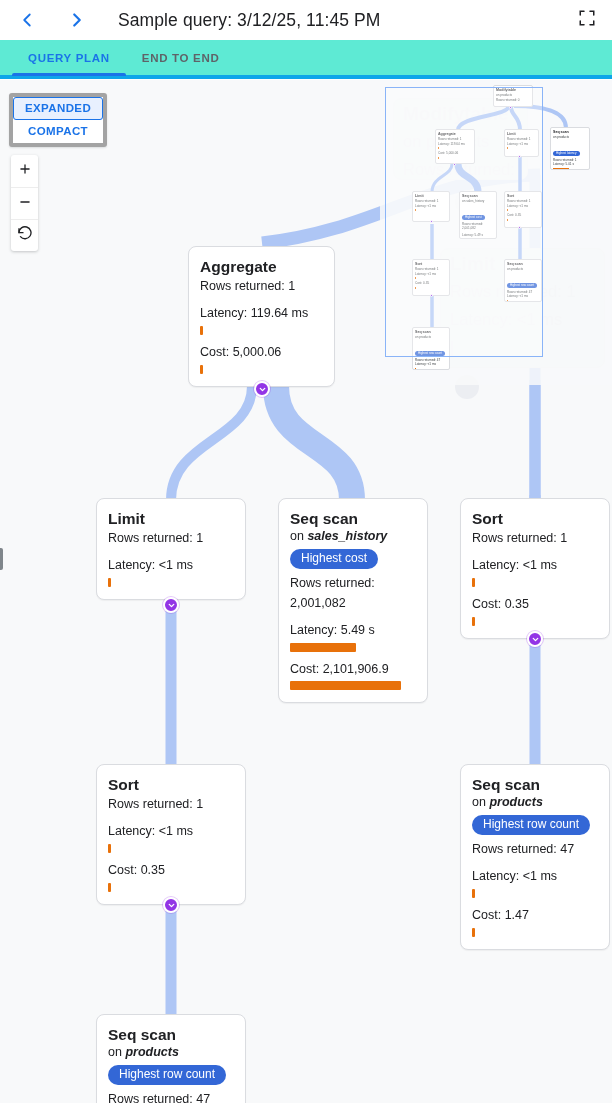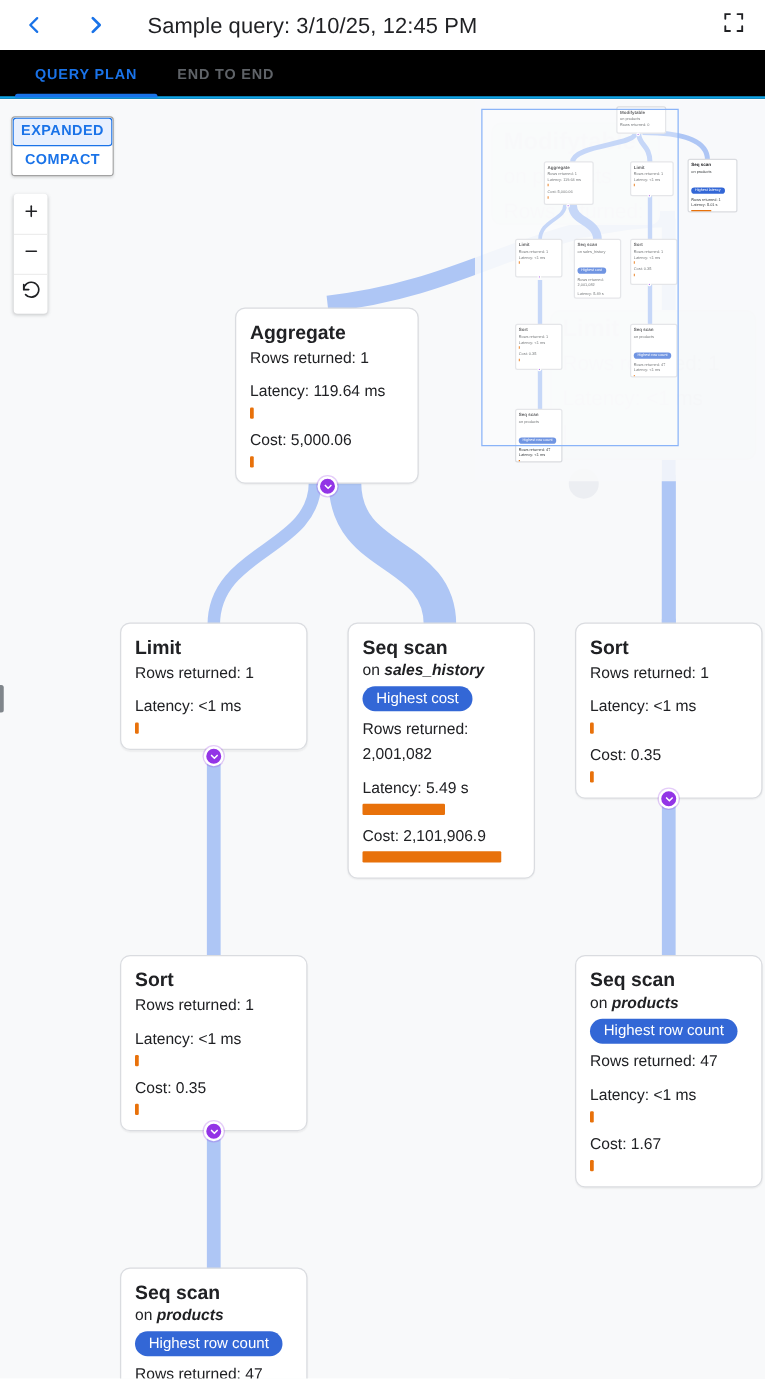--- a/index.html
+++ b/index.html
@@ -39,22 +39,22 @@
     position: absolute; right: 12px; top: 7px;
     width: 26px; height: 26px;
     display: flex; align-items:center; justify-content:center;
     cursor: pointer; color:#1f1f1f;
   }
 
   
   .tabs {
     position: absolute; top: 40px; left: 0; width: 612px; height: 39px;
     display: flex; align-items: flex-end;
-    background: #000000;
-    border-bottom: 2px solid #0ea5e9;
+    background: #5eead4;
+    border-bottom: 4px solid #0ea5e9;
   }
   .tab {
     font-size: 11.5px; font-weight: bold; letter-spacing: 0.7px;
     color: #5f6368; padding: 0 16px 11px 16px; cursor: pointer;
     position: relative; text-transform: uppercase;
   }
   .tab.first { margin-left: 12px; }
   .tab.active { color: #1a73e8; }
   .tab.active::after {
     content:""; position:absolute; left:0; right:0; bottom:-1px;
@@ -68,23 +68,23 @@
     background: #f8f9fa;
     overflow: hidden;
   }
 
   
   .edges { position:absolute; top:0; left:0; width:612px; height:1023px; }
 
   
   .mode-switch {
     position: absolute; left: 9px; top: 13px;
-    width: 82px;
+    width: 98px;
     background: #fff;
-    border: 1px solid #a3a3a3;
+    border: 4px solid #a3a3a3;
     border-radius: 3px;
     box-shadow: 0 1px 2px rgba(60,64,67,.15);
     overflow: hidden;
     z-index: 30;
   }
   .mode-opt {
     font-size: 11.5px; font-weight: bold; letter-spacing: .4px;
     color: #1a73e8; text-align: center; padding: 5px 0 6px;
     cursor: pointer; background:#fff; text-transform: uppercase;
   }
@@ -220,21 +220,21 @@
           </svg>
       </span>
     </div>
     <div class="nav-arrow second">
       <span>
         <svg width="22" height="22" viewBox="0 0 24 24" fill="none" stroke="#1a73e8" stroke-width="2.4" stroke-linecap="round" stroke-linejoin="round">
             <polyline points="9 18 15 12 9 6"></polyline>
           </svg>
       </span>
     </div>
-    <div class="header-title">Sample query: 3/10/25, 12:45 PM</div>
+    <div class="header-title">Sample query: 3/12/25, 11:45 PM</div>
     <div class="fullscreen-btn">
       <span>
         <svg width="18" height="18" viewBox="0 0 24 24" fill="none" stroke="#202124" stroke-width="2" stroke-linecap="round">
           <polyline points="3 8 3 3 8 3"></polyline>
             <polyline points="16 3 21 3 21 8"></polyline>
           <polyline points="21 16 21 21 16 21"></polyline>
             <polyline points="8 21 3 21 3 16"></polyline>
         </svg>
       </span>
     </div>
@@ -399,21 +399,21 @@
     <div class="node" style="left:460px; top:684px; width:150px;">
       <div class="node-title">Seq scan</div>
       <div class="node-sub">
         <span>on</span>
         <b>products</b>
       </div>
       <div class="badge">Highest row count</div>
       <div class="node-line tight">Rows returned: 47</div>
       <div class="node-line">Latency: &lt;1 ms</div>
       <div class="bar tiny"></div>
-      <div class="node-line">Cost: 1.67</div>
+      <div class="node-line">Cost: 1.47</div>
       <div class="bar tiny"></div>
     </div>
 
     <div class="node" style="left:96px; top:934px; width:150px;">
       <div class="node-title">Seq scan</div>
       <div class="node-sub">
         <span>on</span>
         <b>products</b>
       </div>
       <div class="badge">Highest row count</div>

